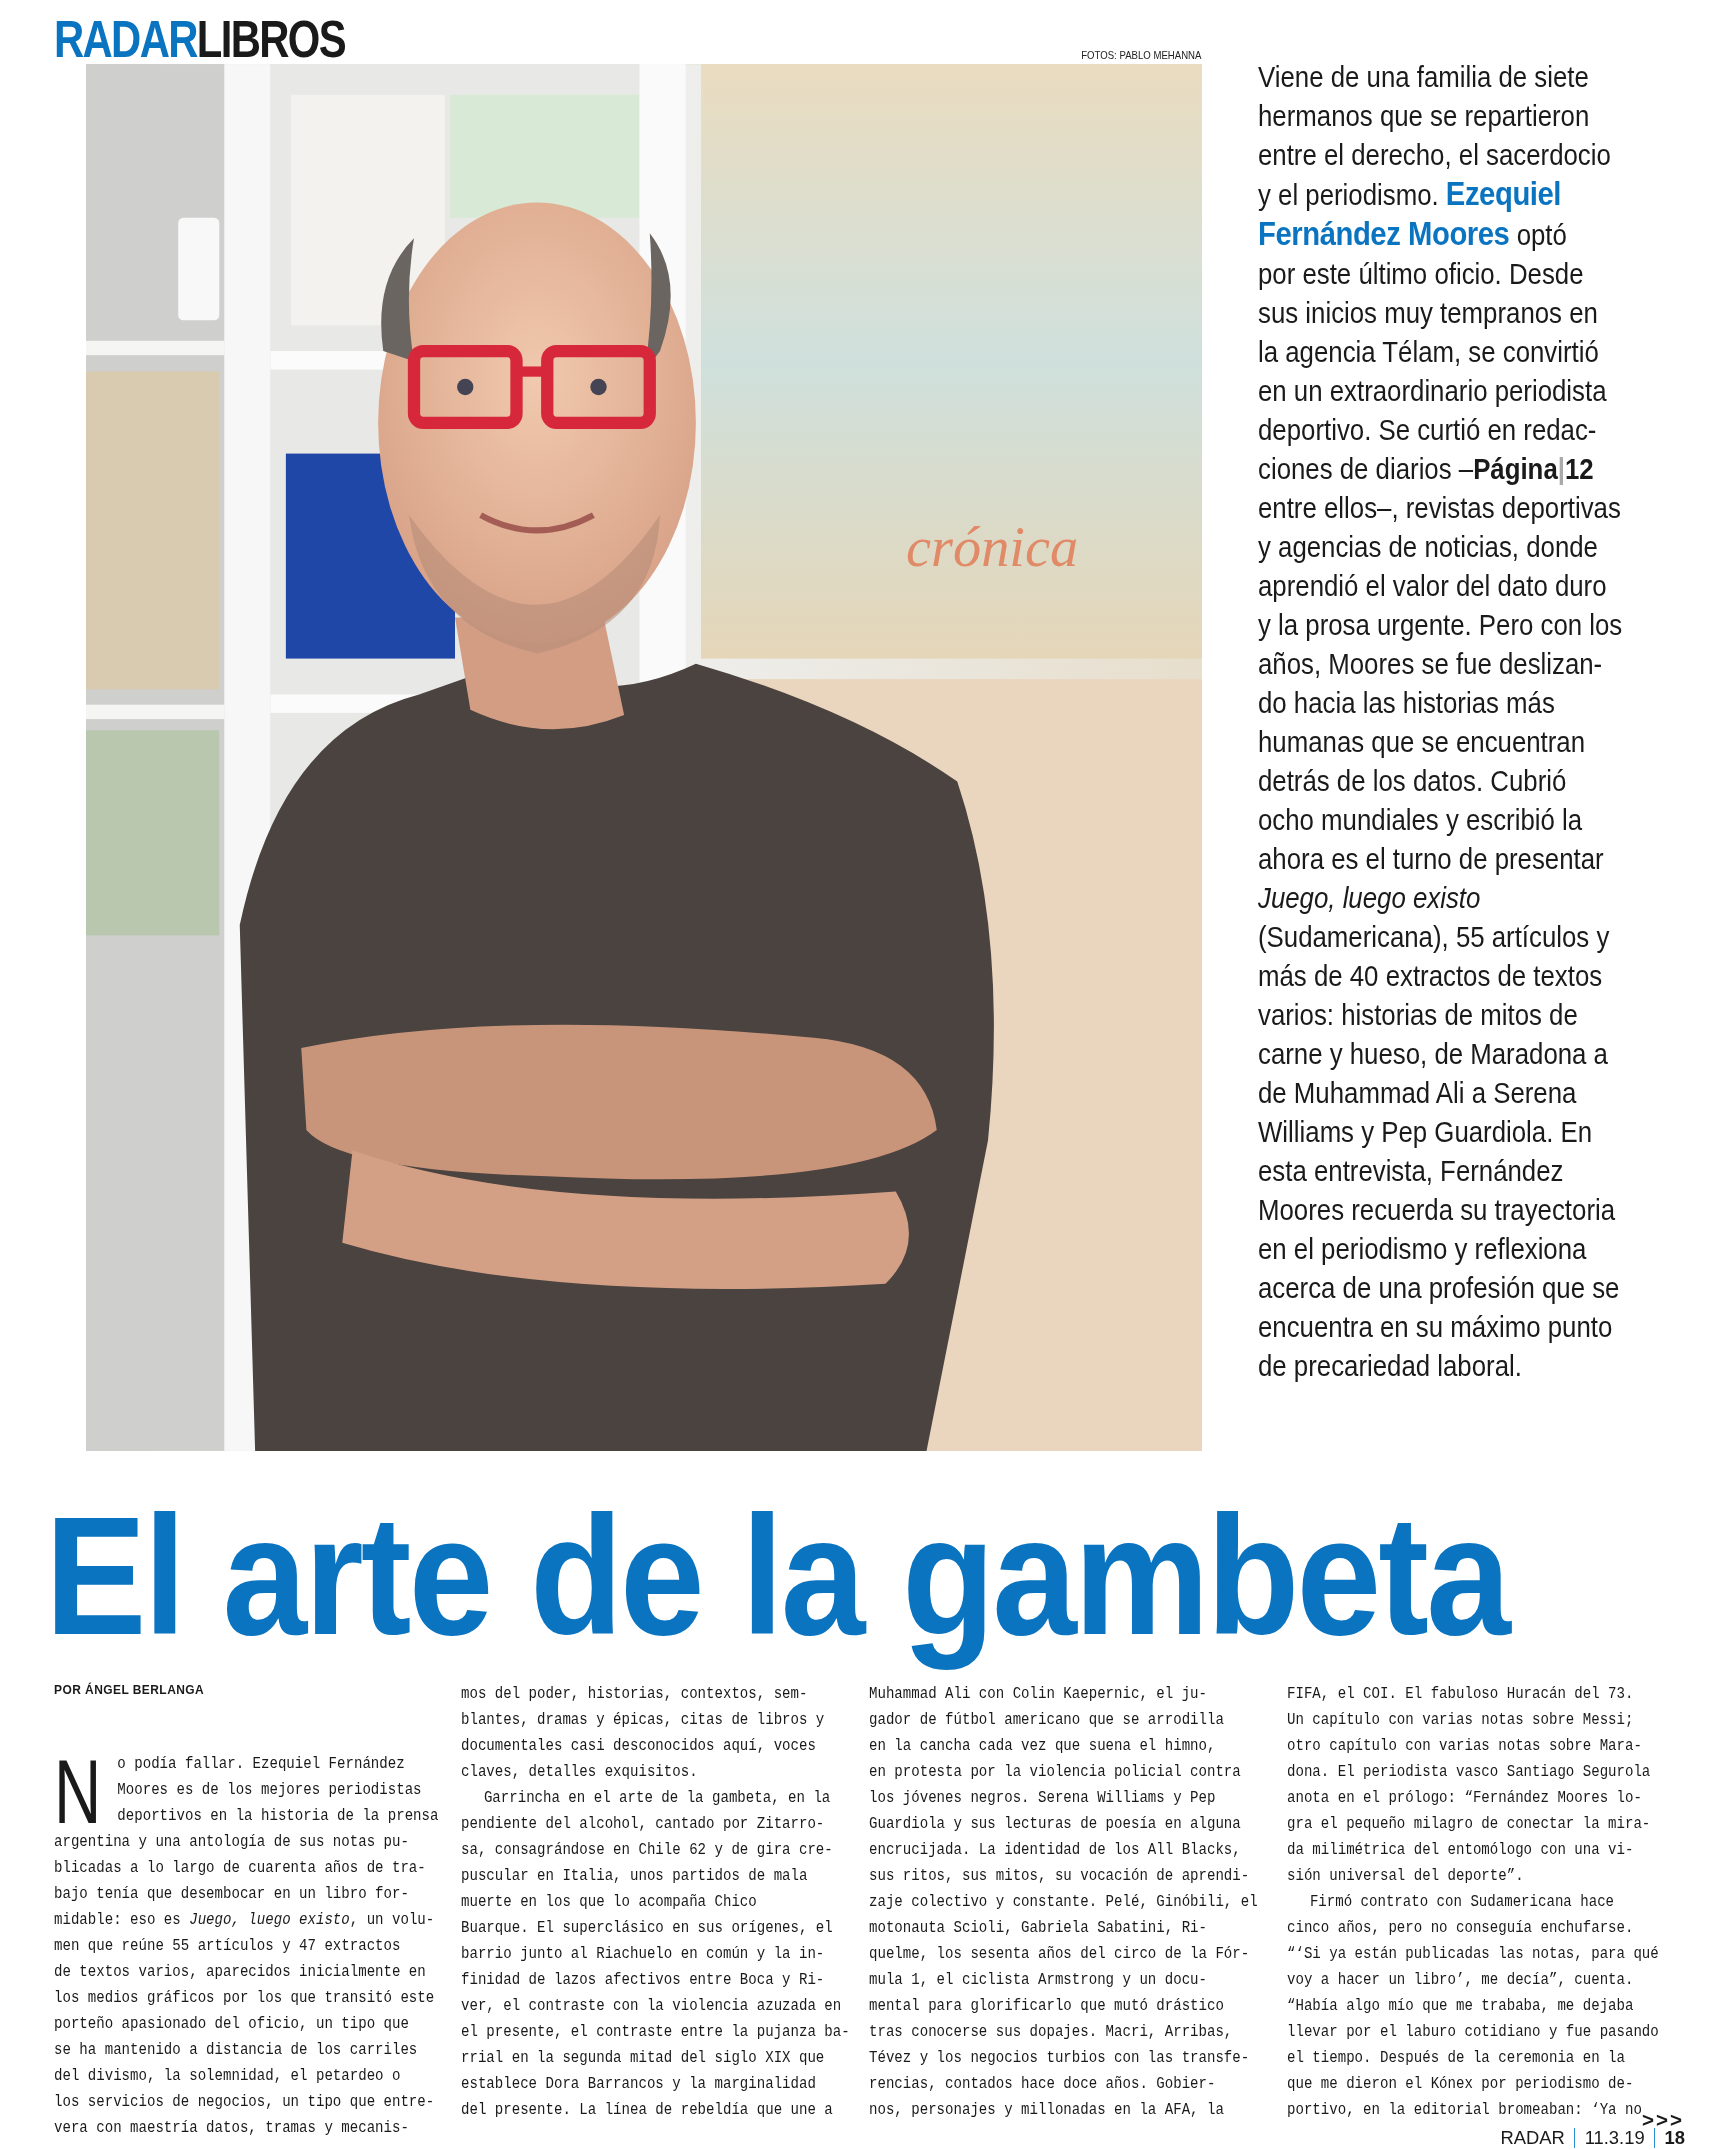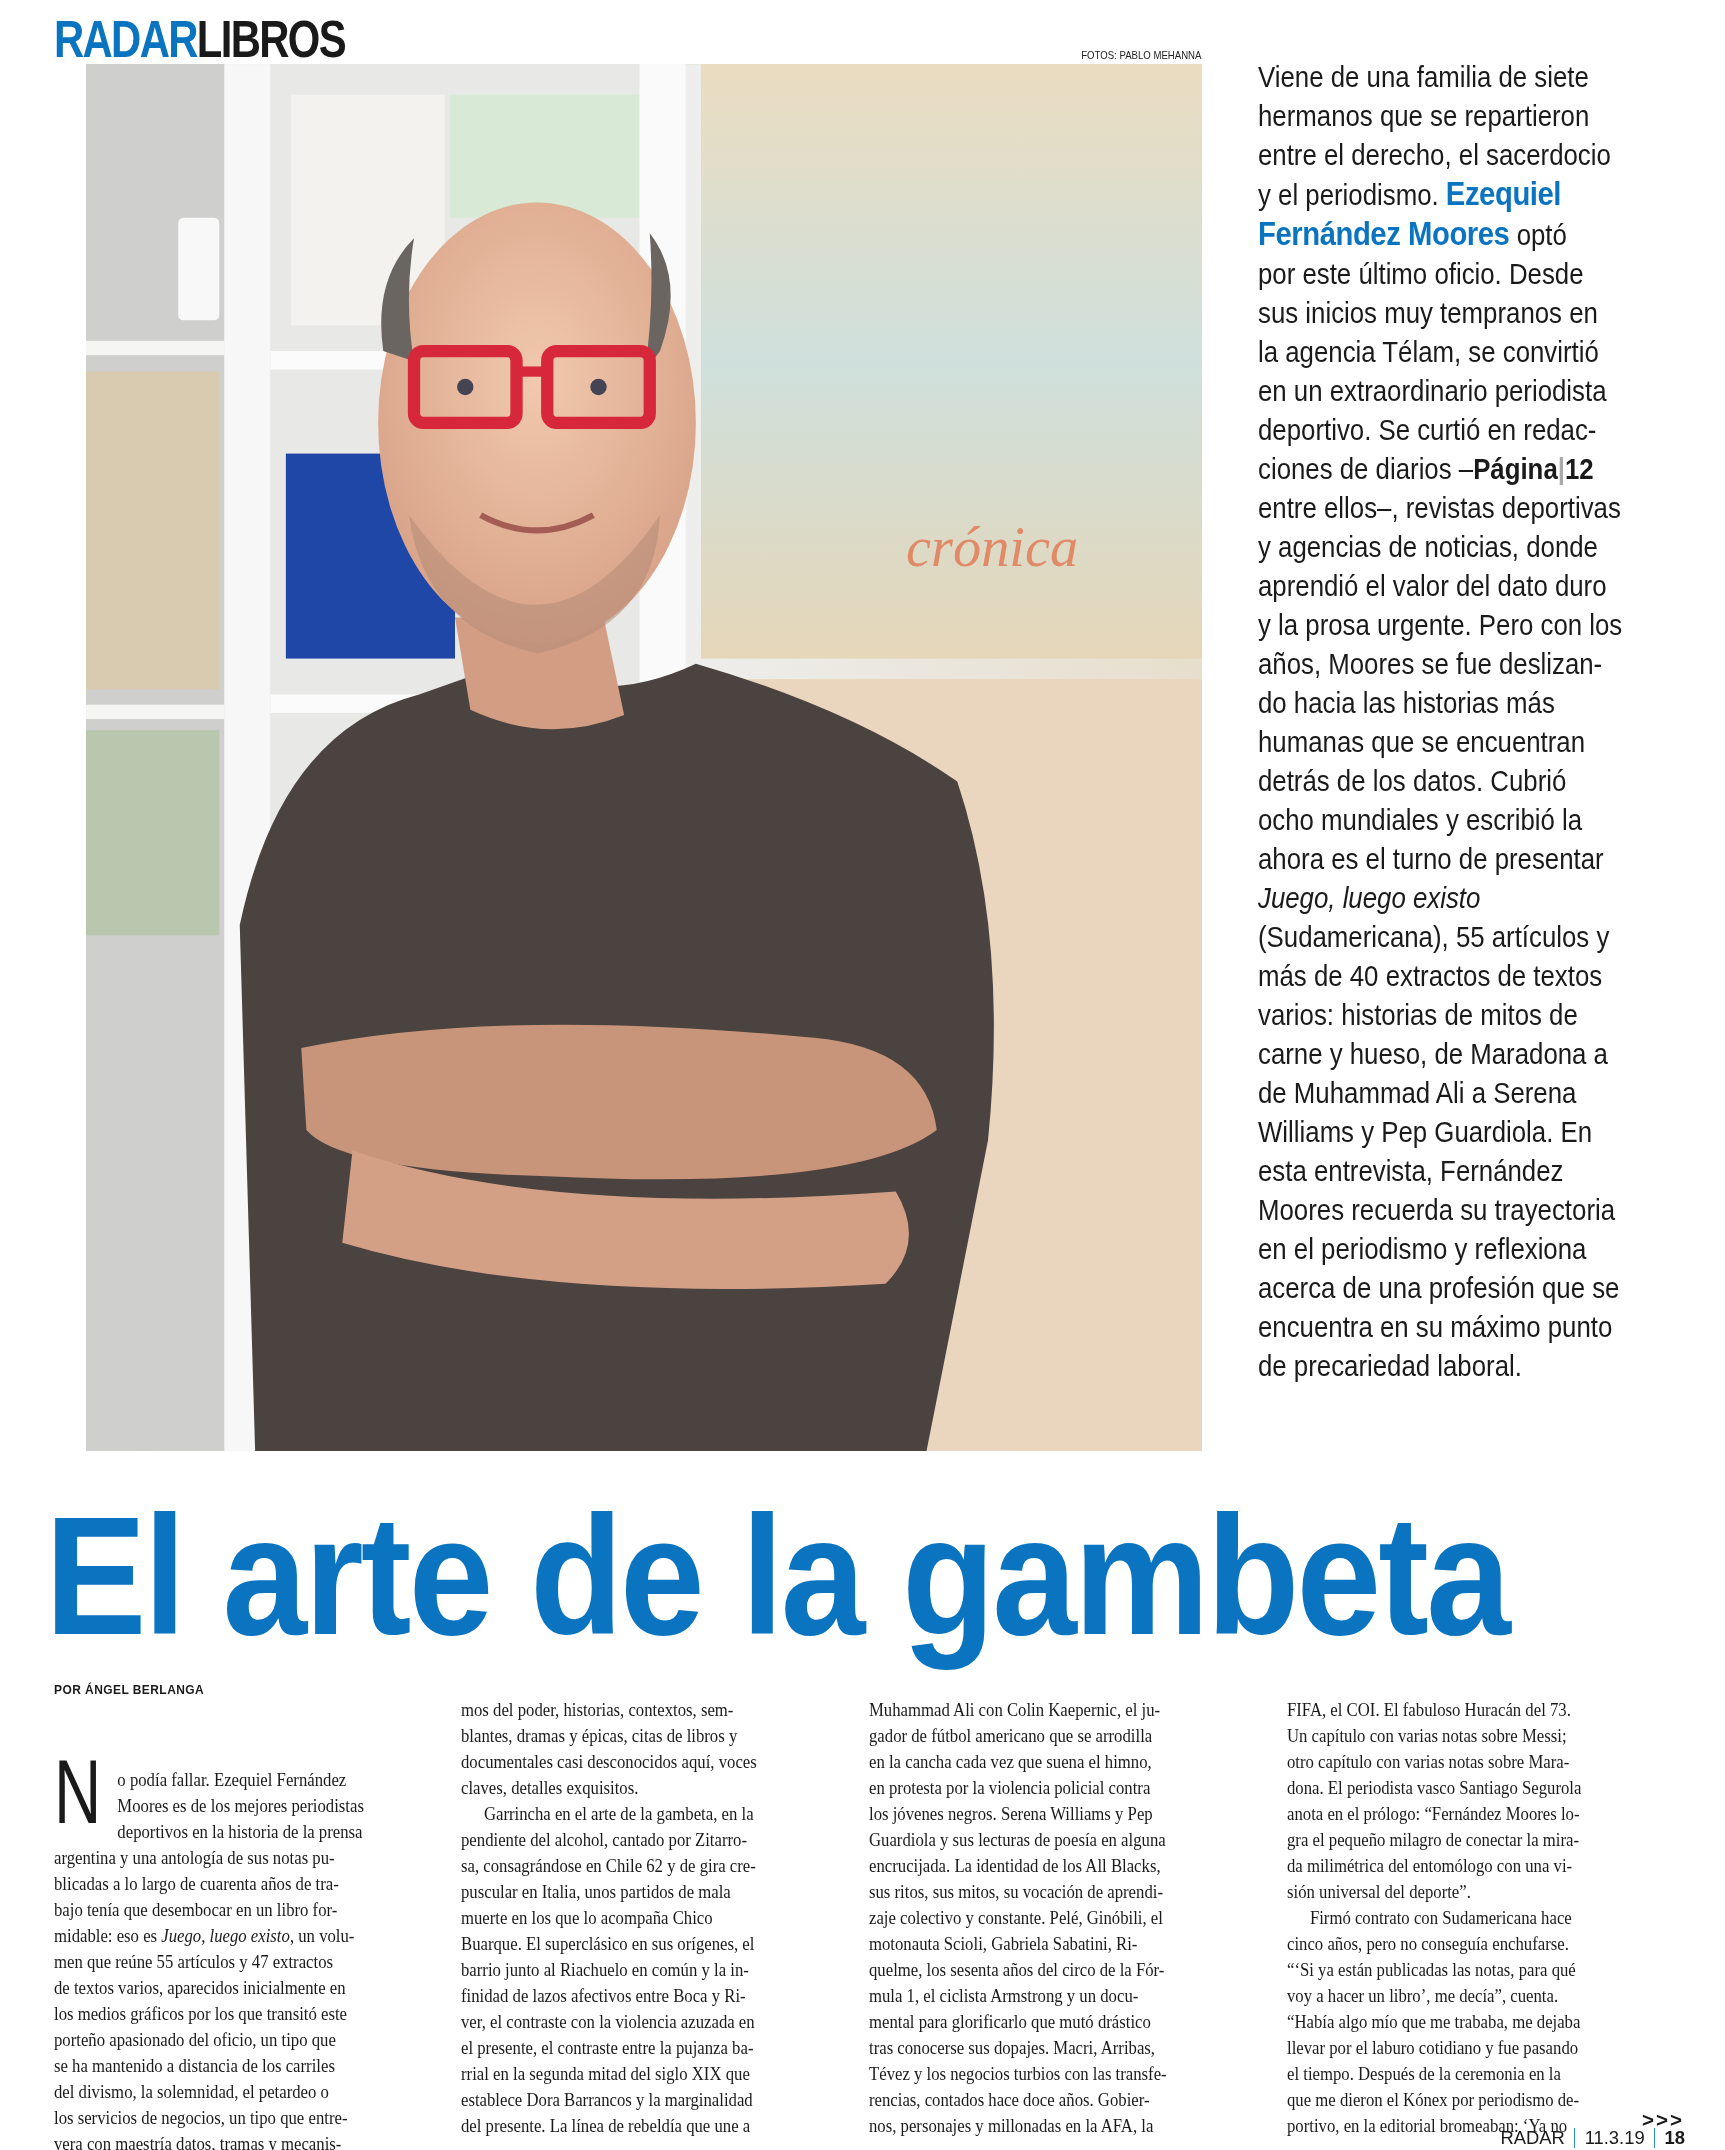--- a/index.html
+++ b/index.html
@@ -25,21 +25,21 @@
   #intro .p12 { font-weight:bold; }
   #intro .p12 .bar { color:#aaaaaa; font-weight:bold; }
 
   
   #headline { left:45px; top:1491px; font-family:"Liberation Sans", sans-serif; font-weight:bold; font-size:169px; color:#0b74c0; line-height:1; letter-spacing:-3.1px; white-space:nowrap; transform:scaleX(0.9); transform-origin:left top; }
 
   
   #byline { left:54px; top:1682px; font-family:"Liberation Sans", sans-serif; font-size:13.3px; letter-spacing:0.5px; color:#1a1a1a; font-weight:bold; transform:scaleX(0.9); transform-origin:left top; white-space:nowrap; }
 
   
-  .col { position:absolute; top:1699px; width:395px; font-family:Liberation Serif, serif; font-size:19px; line-height:26px; color:#1a1a1a;margin-top:16px; }
+  .col { position:absolute; top:1699px; width:395px; font-family:Liberation Mono, monospace; font-size:16px; line-height:26px; color:#1a1a1a; }
   .col .ln { display:block; white-space:nowrap; transform:scaleX(0.88); transform-origin:left center; }
   .col .ind { padding-left:26px; }
   .col em { font-style:italic; }
   #col-1 { left:54px; top:1704px; }
   #col-2 { left:461px; top:1681px; }
   #col-3 { left:869px; top:1681px; }
   #col-4 { left:1287px; top:1681px; }
 
   
   #drop-cap { position:absolute; left:54px; top:1746px; font-family:"Liberation Sans", sans-serif; font-size:91px; line-height:1; color:#1a1a1a; transform:scaleX(0.72); transform-origin:left top; }

